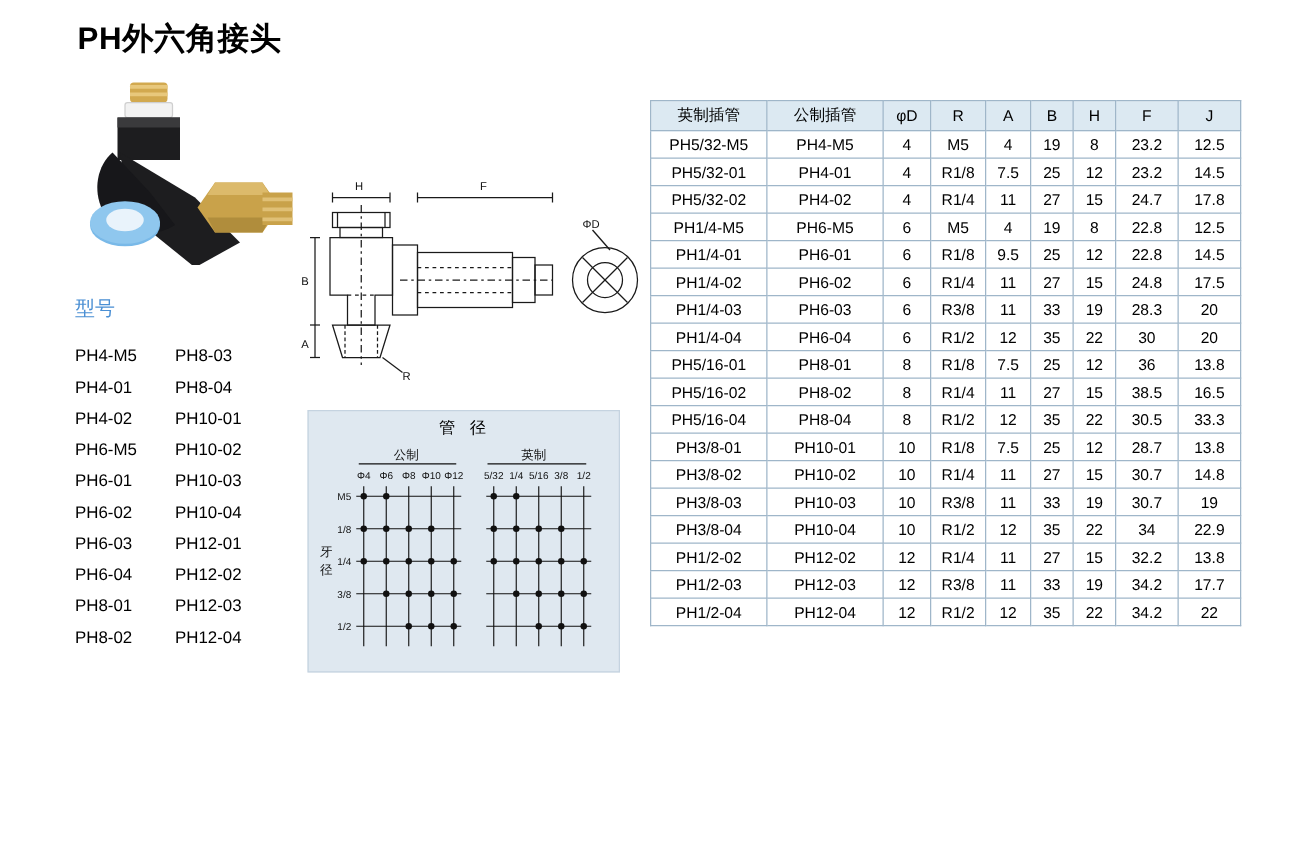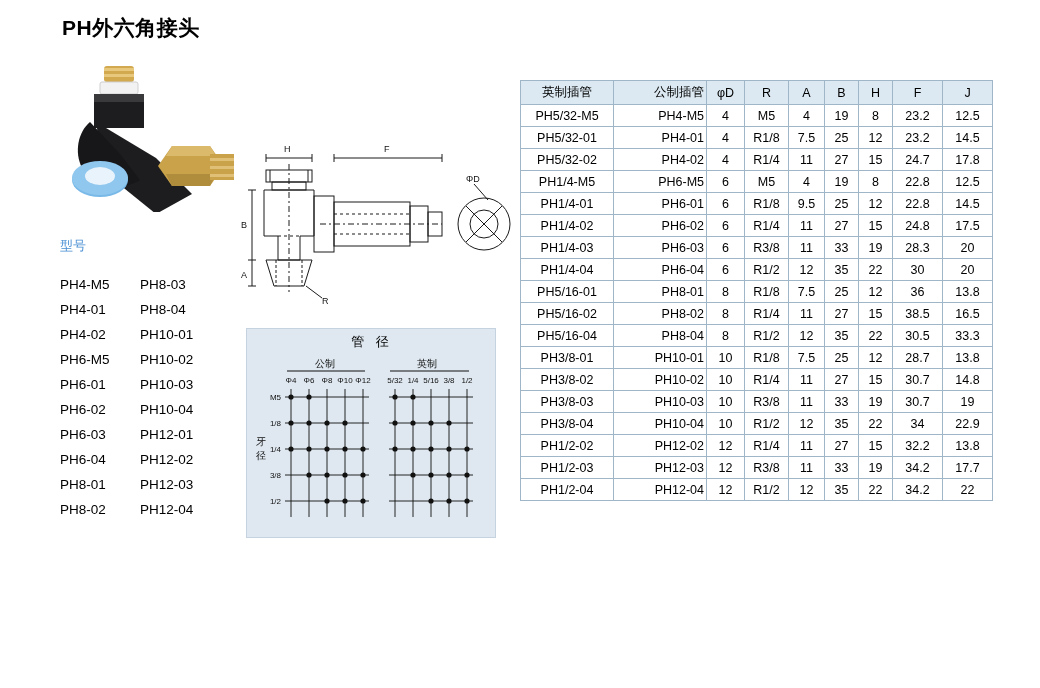--- a/index.html
+++ b/index.html
@@ -14,35 +14,35 @@
   #page {
     position: relative;
     width: 1040px;
     height: 688px;
     background: #fff;
   }
   
   #title {
     position: absolute;
     left: 62px; top: 14px;
-    font-size: 21px;
+    font-size: 25px;
     font-weight: bold;
     letter-spacing: 0.5px;
     color: #000;
   }
   
   #product-image {
     position: absolute;
     left: 60px; top: 62px;
     width: 190px; height: 150px;
   }
   #model-heading {
     position: absolute;
     left: 60px; top: 237px;
-    font-size: 13px;
+    font-size: 16px;
     color: #4a8fd4;
   }
   #model-list {
     position: absolute;
     left: 60px; top: 272px;
     width: 200px;
     font-size: 13.5px;
     color: #000;
   }
   .model-row {
@@ -95,21 +95,21 @@
     padding: 0 2px;
     color: #000;
     font-weight: normal;
   }
   #spec-table thead th {
     background: #dce9f2;
     font-size: 12.5px;
     height: 24px;
   }
   #spec-table td.col0, #spec-table th.col0 { width: 93px; }
-  #spec-table td.col1, #spec-table th.col1 { width: 93px; text-align: right; }
+  #spec-table td.col1, #spec-table th.col1 { width: 93px; }
   #spec-table td.col2, #spec-table th.col2 { width: 38px; }
   #spec-table td.col3, #spec-table th.col3 { width: 44px; }
   #spec-table td.col4, #spec-table th.col4 { width: 36px; }
   #spec-table td.col5, #spec-table th.col5 { width: 34px; }
   #spec-table td.col6, #spec-table th.col6 { width: 34px; }
   #spec-table td.col7, #spec-table th.col7 { width: 50px; }
   #spec-table td.col8, #spec-table th.col8 { width: 50px; }
 </style>
 </head>
 <body>

